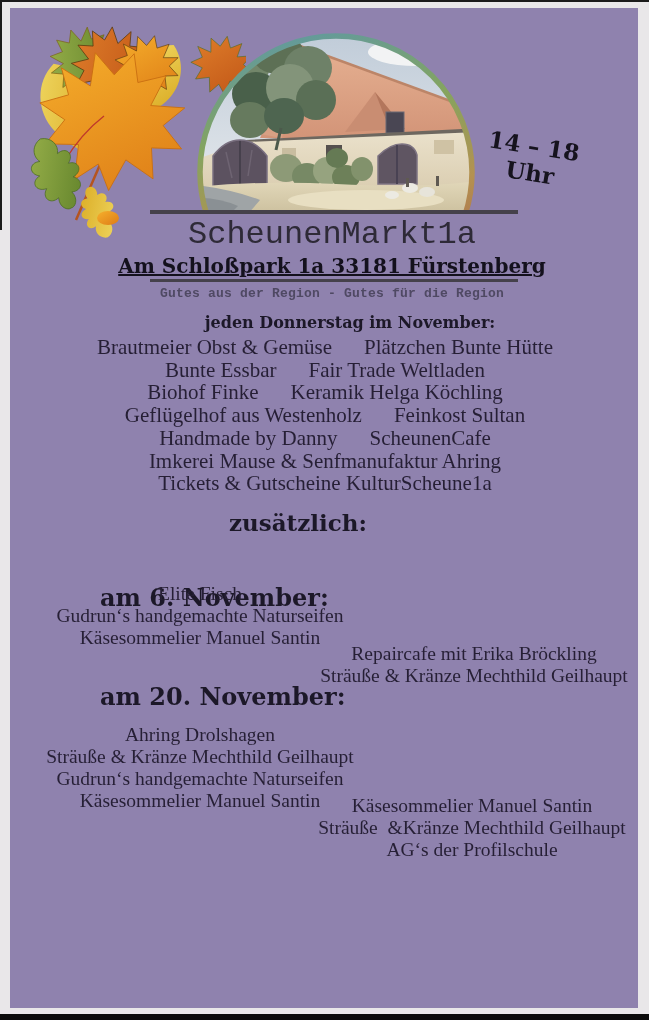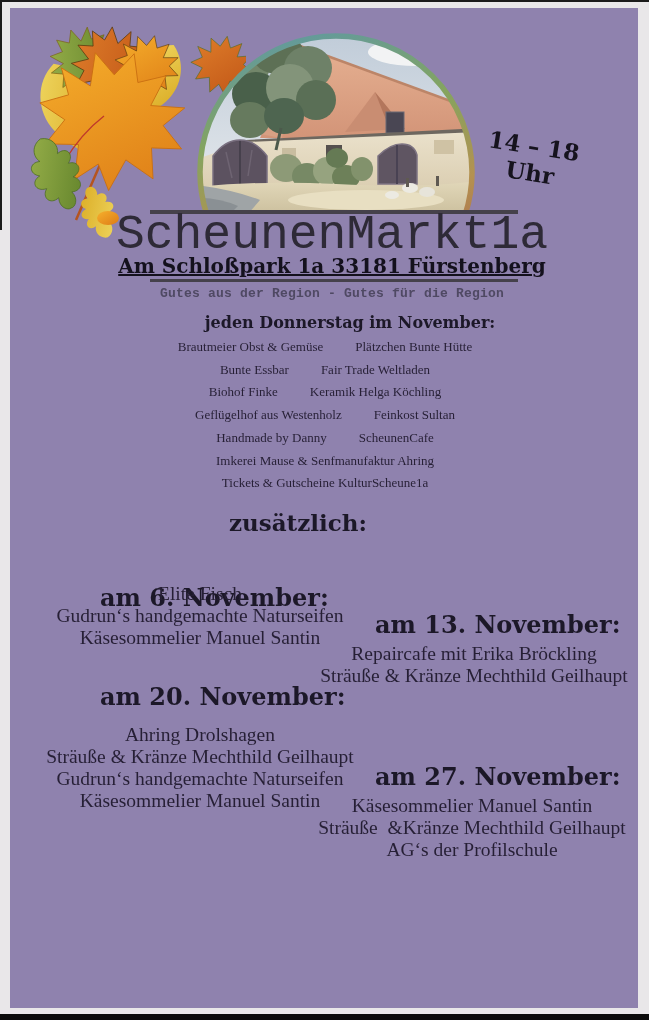--- a/index.html
+++ b/index.html
@@ -13,31 +13,31 @@
   .svg-leaves{left:6px;top:20px;width:240px;height:250px;}
   .svg-photo{left:186px;top:28px;width:300px;height:186px;}
   .rule{position:absolute;background:#45414b;}
   .rule1{left:150px;top:210px;width:368px;height:4px;}
   .rule2{left:150px;top:279px;width:368px;height:3px;}
   .time-badge{left:486px;top:132px;width:92px;transform:rotate(9deg);
     font-family:"DejaVu Serif","Liberation Serif",serif;font-weight:bold;
     font-size:23px;line-height:27px;text-align:center;color:#16131e;}
   .title{left:104px;top:212px;width:456px;text-align:center;
     font-family:"Liberation Mono","DejaVu Sans Mono",monospace;
-    font-size:48px;line-height:46px;color:#2e2a37;white-space:nowrap;}
+    font-size:32px;line-height:46px;color:#2e2a37;white-space:nowrap;}
   .address{left:104px;top:254px;width:456px;text-align:center;
     font-family:"DejaVu Serif","Liberation Serif",serif;font-weight:bold;
     font-size:20px;line-height:24px;color:#14111d;white-space:nowrap;text-decoration:underline;}
   .tagline{left:104px;top:285px;width:456px;text-align:center;
     font-family:"Liberation Mono","DejaVu Sans Mono",monospace;
     font-size:13px;line-height:17px;font-weight:600;color:#4f4963;letter-spacing:.2px;white-space:nowrap;}
   .h-slab{font-family:"DejaVu Serif","Liberation Serif",serif;font-weight:bold;color:#1c1828;}
   .weekly-heading{left:50px;top:308px;width:600px;text-align:center;font-size:16px;line-height:30px;}
   .weekly-list{left:10px;top:336px;width:630px;text-align:center;
-    font-size:13px;line-height:22.7px;color:#261f35;}
+    font-size:21px;line-height:22.7px;color:#261f35;}
   .weekly-list .seg{white-space:pre-wrap;}
   .weekly-list .seg + .seg{margin-left:32px;}
   .extra-heading{left:0;top:508px;width:596px;text-align:center;font-size:23px;line-height:30px;}
   .sec-date{font-size:24px;line-height:30px;white-space:nowrap;}
   .sec-items{font-size:19.5px;line-height:22px;color:#261f35;text-align:center;}
   .sec-items div{white-space:pre-wrap;}
   .s0h{left:100px;top:549px;margin-top:34px;}
   .s0i{left:25px;top:583px;width:350px;}
   .s1h{left:375px;top:610px;}
   .s1i{left:299px;top:643px;width:350px;}
@@ -191,33 +191,31 @@
 
   <div class="abs h-slab extra-heading">zusätzlich:</div>
 
   <div class="abs h-slab sec-date s0h">am 6. November:</div>
   <div class="abs sec-items s0i">
       <div><span class="seg">Elite Fisch</span></div>
       <div><span class="seg">Gudrun‘s handgemachte Naturseifen</span></div>
       <div><span class="seg">Käsesommelier Manuel Santin</span></div>
     </div>
 
-  <div class="abs h-slab sec-date s1h">am 13. November:</div>
   <div class="abs sec-items s1i">
       <div><span class="seg">Repaircafe mit Erika Bröckling</span></div>
       <div><span class="seg">Sträuße &amp; Kränze Mechthild Geilhaupt</span></div>
     </div>
 
   <div class="abs h-slab sec-date s2h">am 20. November:</div>
   <div class="abs sec-items s2i">
       <div><span class="seg">Ahring Drolshagen</span></div>
       <div><span class="seg">Sträuße &amp; Kränze Mechthild Geilhaupt</span></div>
       <div><span class="seg">Gudrun‘s handgemachte Naturseifen</span></div>
       <div><span class="seg">Käsesommelier Manuel Santin</span></div>
     </div>
 
-  <div class="abs h-slab sec-date s3h">am 27. November:</div>
   <div class="abs sec-items s3i">
       <div><span class="seg">Käsesommelier Manuel Santin</span></div>
       <div><span class="seg">Sträuße  &amp;Kränze Mechthild Geilhaupt</span></div>
       <div><span class="seg">AG‘s der Profilschule</span></div>
     </div>
 </div>
 
 </body></html>

